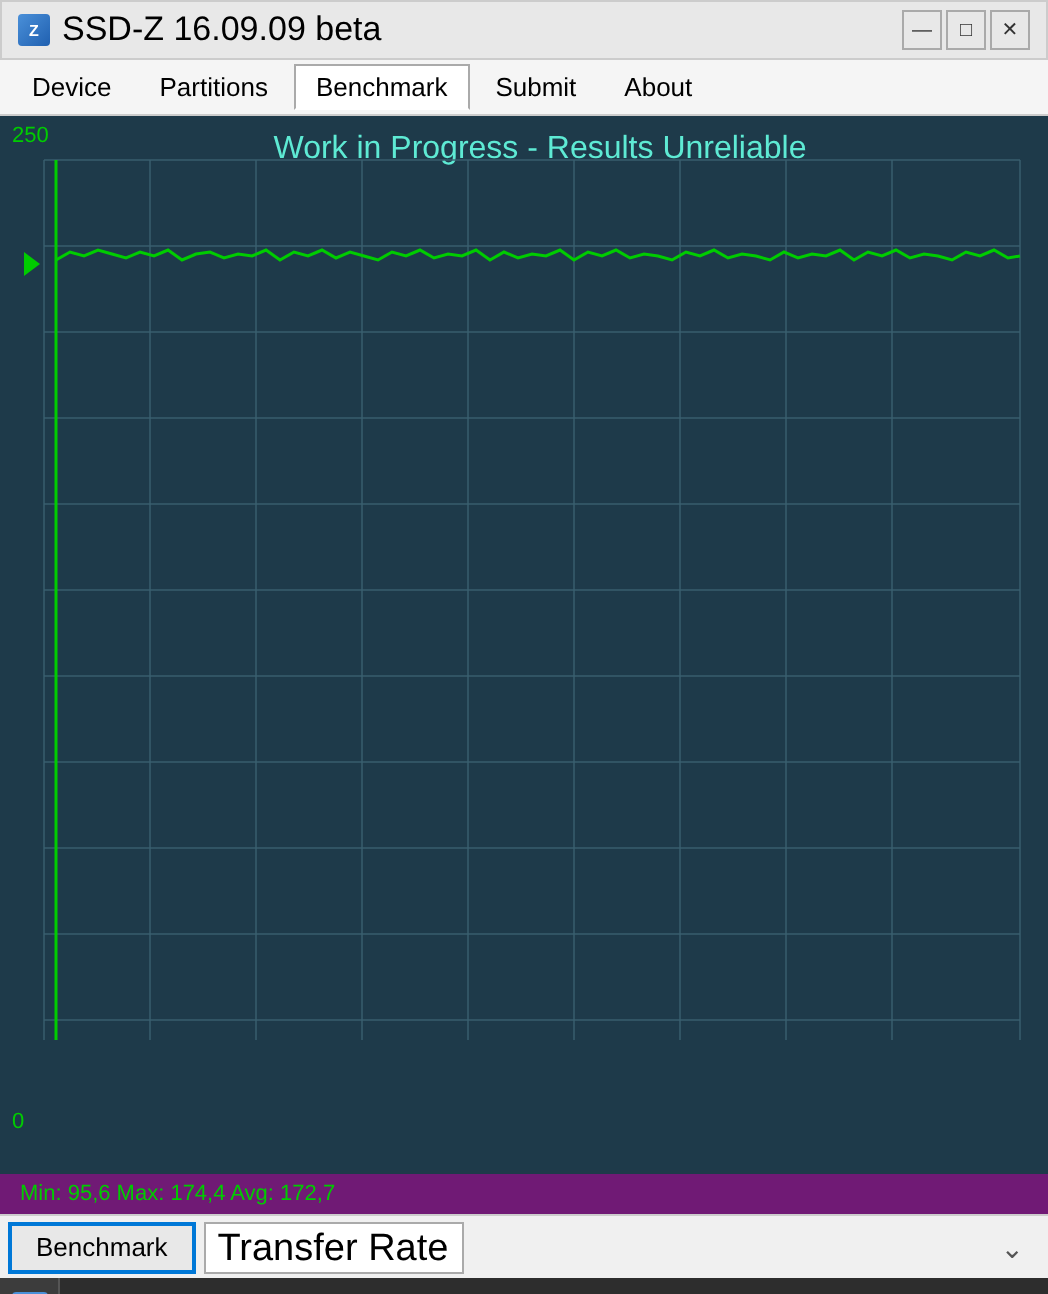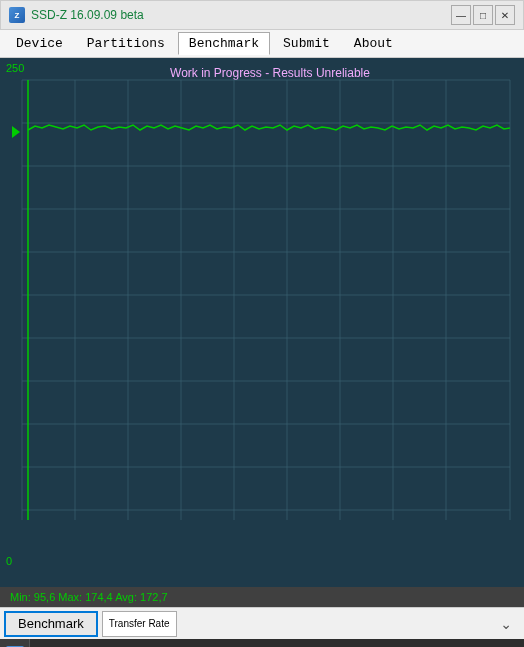--- a/index.html
+++ b/index.html
@@ -33,22 +33,22 @@
       background: linear-gradient(135deg, #4a90d9, #2060b0);
       border-radius: 2px;
       display: flex;
       align-items: center;
       justify-content: center;
       font-size: 8px;
       color: white;
       font-weight: bold;
     }
     .title-text {
-      font-size: 12px;
-      color: #15803d;
+      font-size: 17px;
+      color: #000000;
     }
     .title-controls {
       display: flex;
       gap: 2px;
     }
     .title-btn {
       width: 20px;
       height: 20px;
       background: #e8e8e8;
       border: 1px solid #aaa;
@@ -71,21 +71,20 @@
     }
     .menu-item {
       padding: 4px 10px;
       cursor: pointer;
       display: flex;
       align-items: center;
       font-size: 13px;
       color: #000;
       border: 1px solid transparent;
       margin: 2px 1px;
-      font-family: Liberation Mono, monospace;
     }
     .menu-item.active {
       background: #fff;
       border: 1px solid #aaa;
       border-bottom-color: #fff;
       position: relative;
       z-index: 1;
     }
 
     
@@ -115,36 +114,36 @@
       left: 6px;
       color: #00cc00;
       font-size: 11px;
     }
     .chart-watermark {
       position: absolute;
       top: 8px;
       left: 0;
       right: 0;
       text-align: center;
-      color: #f0abfc;
-      font-size: 12px;
+      color: #5eead4;
+      font-size: 16px;
       padding-left: 16px;
     }
 
     .chart-svg {
       position: absolute;
       top: 0;
       left: 0;
       width: 100%;
       height: 100%;
     }
 
     
     .stats-bar {
-      background: #404040;
+      background: #701a75;
       color: #00cc00;
       font-size: 11px;
       padding: 2px 10px;
       height: 20px;
       display: flex;
       align-items: center;
     }
 
     
     .bottom-controls {
@@ -164,21 +163,21 @@
       cursor: pointer;
       height: 26px;
       display: flex;
       align-items: center;
     }
     .select-type {
       flex: 1;
       height: 26px;
       border: 1px solid #aaa;
       background: white;
-      font-size: 10px;
+      font-size: 19px;
       padding: 2px 6px;
       appearance: none;
       -webkit-appearance: none;
       cursor: pointer;
     }
     .select-wrapper {
       flex: 1;
       position: relative;
     }
     .select-wrapper::after {

